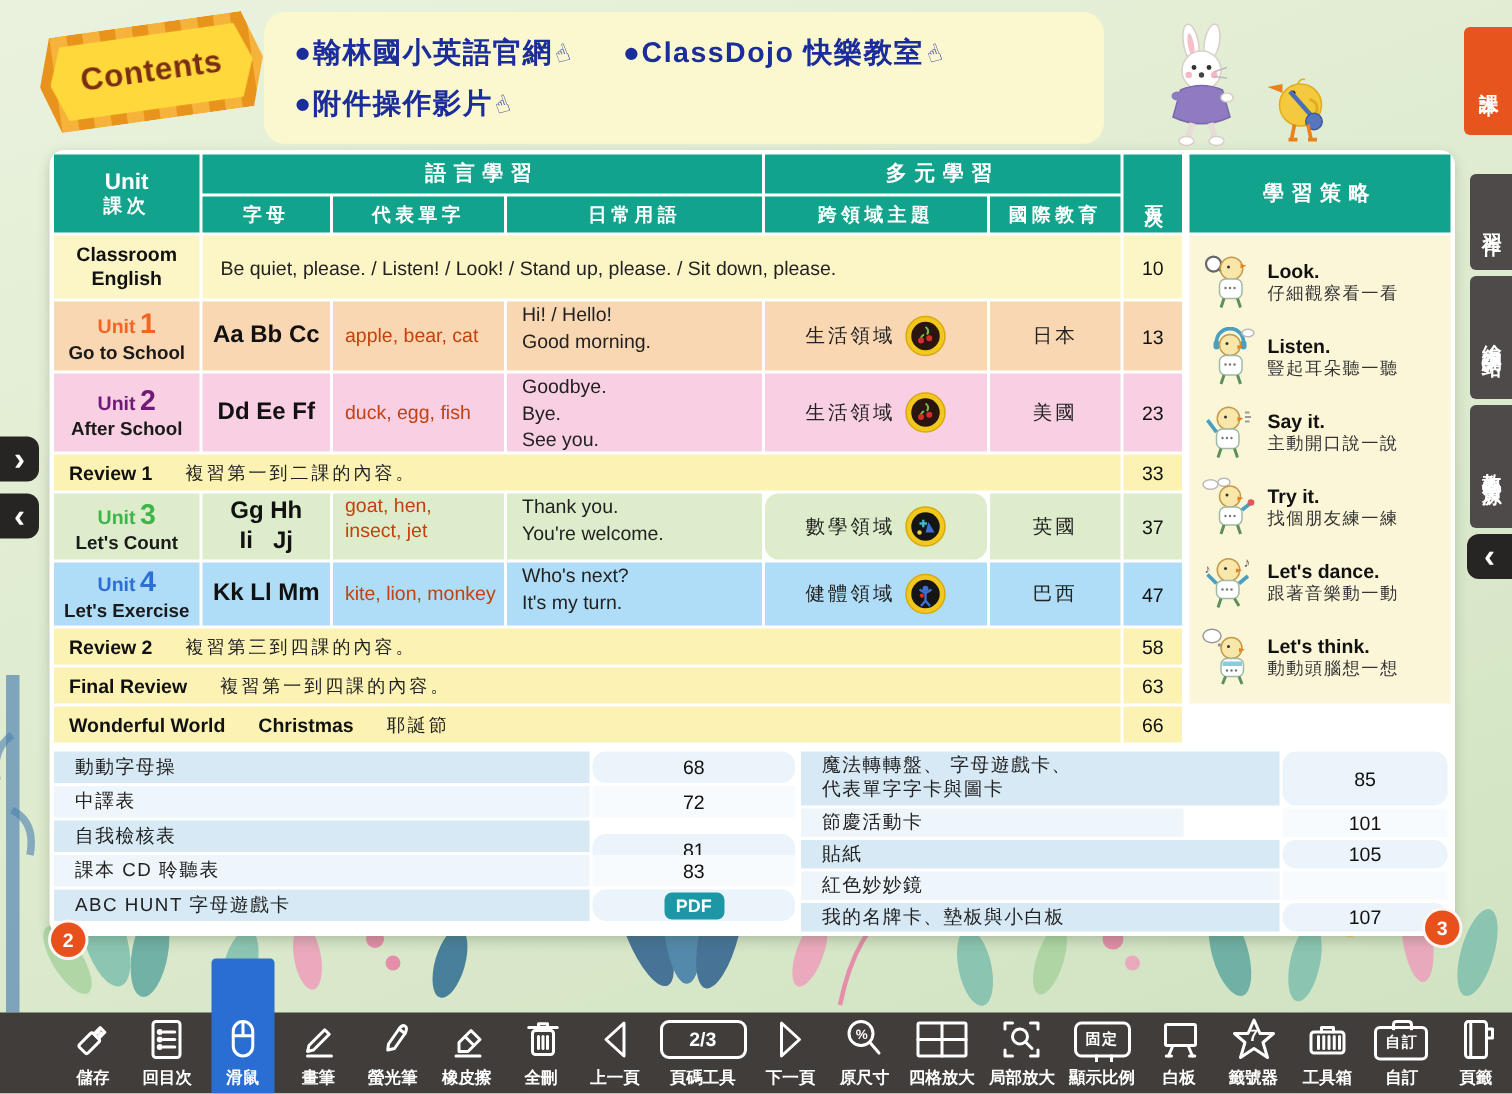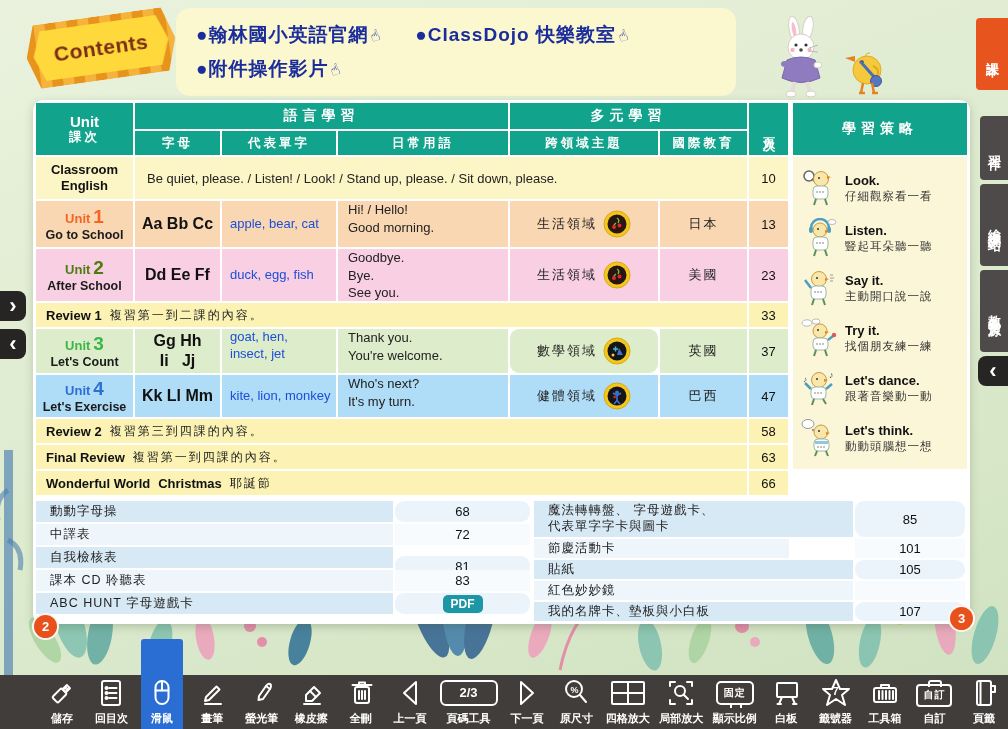--- a/index.html
+++ b/index.html
@@ -39,29 +39,29 @@
   .vert{writing-mode:vertical-rl;text-orientation:upright;font-size:12.5px;font-weight:bold;letter-spacing:2px;}
   .bg-classroom{background:#FCF5C6;}
   .bg-review{background:#FBF2B4;}
   .bg-u1{background:#F9D7B2;}
   .bg-u2{background:#F8CFE3;}
   .bg-u3{background:#DDECCA;}
   .bg-u4{background:#AFDCF6;}
   .unit-cell{flex-direction:column;line-height:1.15;}
   .unit-line{font-weight:bold;font-size:13px;}
   .unit-line .n{font-size:19px;margin-left:3px;}
-  .u1c{color:#F26522;} .u2c{color:#4d7c0f;} .u3c{color:#3CB54A;} .u4c{color:#2E6FD6;}
+  .u1c{color:#F26522;} .u2c{color:#701a75;} .u3c{color:#3CB54A;} .u4c{color:#2E6FD6;}
   .unit-name{font-weight:bold;font-size:12.5px;color:#1a1a1a;}
   .letters{font-weight:bold;font-size:16px;color:#111;line-height:1.25;white-space:pre;text-align:center;}
-  .words{font-size:13px;color:#1d4ed8;justify-content:flex-start;padding-left:8px;line-height:1.3;text-align:center;}
+  .words{font-size:13px;color:#c2410c;justify-content:flex-start;padding-left:8px;line-height:1.3;text-align:center;}
   .phrases{font-size:13px;color:#222;justify-content:flex-start;padding-left:10px;flex-direction:column;align-items:flex-start;line-height:1.35;}
   .domain{font-size:13px;letter-spacing:2px;color:#222;gap:6px;}
   .country{font-size:13px;letter-spacing:2px;color:#222;}
   .pageno{font-size:13px;color:#111;}
-  .review-row{justify-content:flex-start;padding-left:10px;gap:8px;}
+  .review-row{justify-content:flex-start;padding-left:10px;gap:22px;}
   .review-title{font-weight:bold;font-size:13px;color:#111;}
   .review-desc{font-size:12px;letter-spacing:2px;color:#222;}
   .classroom-content{font-size:13px;color:#222;justify-content:flex-start;padding-left:12px;font-weight:500;}
   .cls-title{flex-direction:column;font-weight:bold;font-size:13px;line-height:1.2;color:#111;}
   
   .strat-body{background:#FBF6D8;flex-direction:column;justify-content:space-around;align-items:stretch;padding:6px 8px;}
   .strat-item{display:flex;align-items:center;gap:8px;}
   .strat-text{line-height:1.25;}
   .strat-en{font-weight:bold;font-size:13px;color:#111;}
   .strat-zh{font-size:11.5px;letter-spacing:1px;color:#333;}

